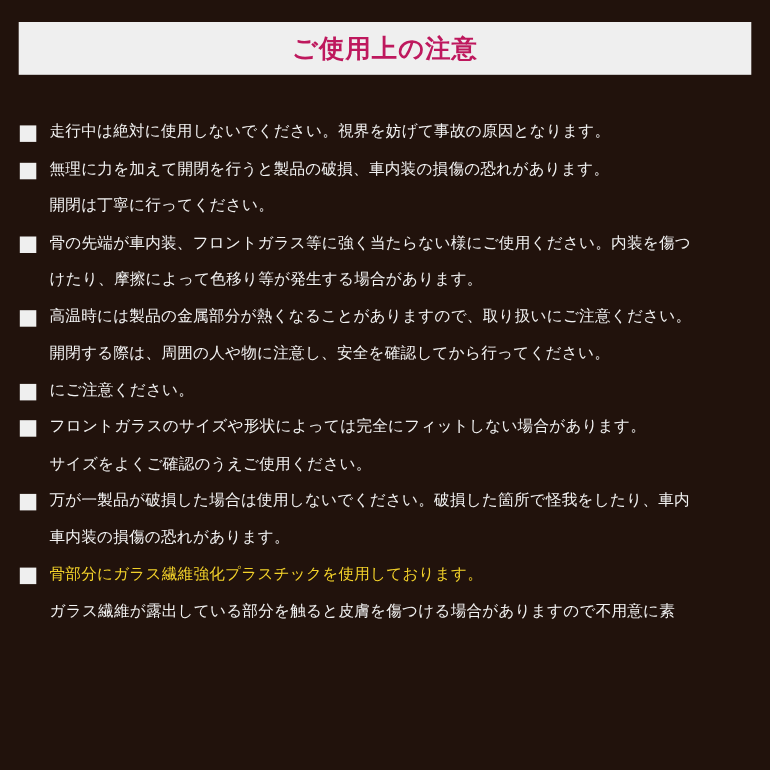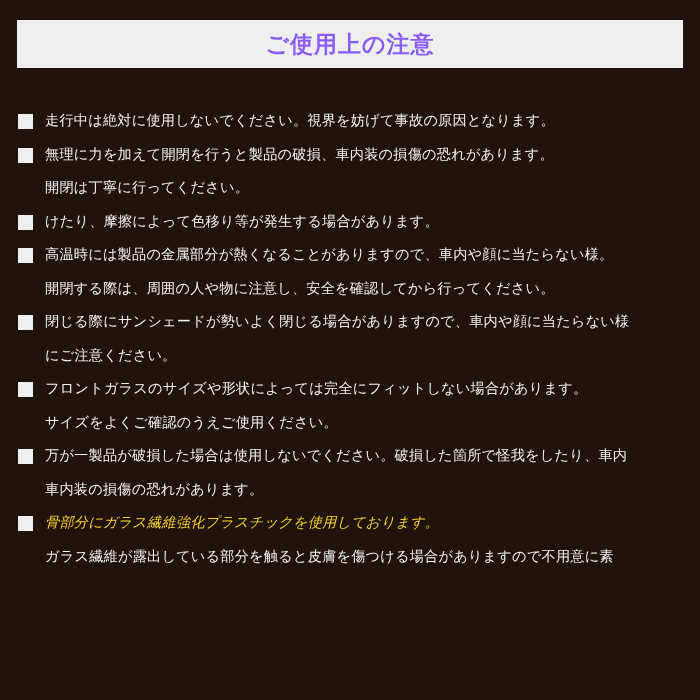--- a/index.html
+++ b/index.html
@@ -22,21 +22,21 @@
       width: 666px;
       height: 48px;
       background: #efefef;
       display: flex;
       align-items: center;
       justify-content: center;
     }
     .banner-title {
       font-size: 23px;
       font-weight: bold;
-      color: #8b5cf6;
+      color: #be185d;
       letter-spacing: 1px;
     }
     .list {
       position: absolute;
       left: 4px;
       top: 90px;
       width: 670px;
       margin: 14px;
       padding: 0;
       list-style: none;
@@ -55,21 +55,20 @@
       width: 15px;
       height: 15px;
       background: #efefef;
     }
     .line {
       display: block;
       white-space: nowrap;
     }
     .item.highlight .line-0 {
       color: #f3d22a;
-      font-style: italic;
     }
   </style>
 </head>
 <body>
 
 <div class="banner">
   <span class="banner-title">ご使用上の注意</span>
 </div>
 
 <ul class="list">
@@ -77,30 +76,30 @@
     <span class="bullet"></span>
     <span class="line line-0">走行中は絶対に使用しないでください。視界を妨げて事故の原因となります。</span>
   </li>
   <li class="item">
     <span class="bullet"></span>
     <span class="line line-0">無理に力を加えて開閉を行うと製品の破損、車内装の損傷の恐れがあります。</span>
     <span class="line">開閉は丁寧に行ってください。</span>
   </li>
   <li class="item">
     <span class="bullet"></span>
+    <span class="line line-0">骨の先端が車内装、フロントガラス等に強く当たらない様にご使用ください。内装を傷つ</span>
     <span class="line">けたり、摩擦によって色移り等が発生する場合があります。</span>
   </li>
   <li class="item">
     <span class="bullet"></span>
-    <span class="line line-0">高温時には製品の金属部分が熱くなることがありますので、車内や顔に当たらない様。</span>
+    <span class="line line-0">高温時には製品の金属部分が熱くなることがありますので、取り扱いにご注意ください。</span>
     <span class="line">開閉する際は、周囲の人や物に注意し、安全を確認してから行ってください。</span>
   </li>
   <li class="item">
     <span class="bullet"></span>
-    <span class="line line-0">閉じる際にサンシェードが勢いよく閉じる場合がありますので、車内や顔に当たらない様</span>
     <span class="line">にご注意ください。</span>
   </li>
   <li class="item">
     <span class="bullet"></span>
     <span class="line line-0">フロントガラスのサイズや形状によっては完全にフィットしない場合があります。</span>
     <span class="line">サイズをよくご確認のうえご使用ください。</span>
   </li>
   <li class="item">
     <span class="bullet"></span>
     <span class="line line-0">万が一製品が破損した場合は使用しないでください。破損した箇所で怪我をしたり、車内</span>

